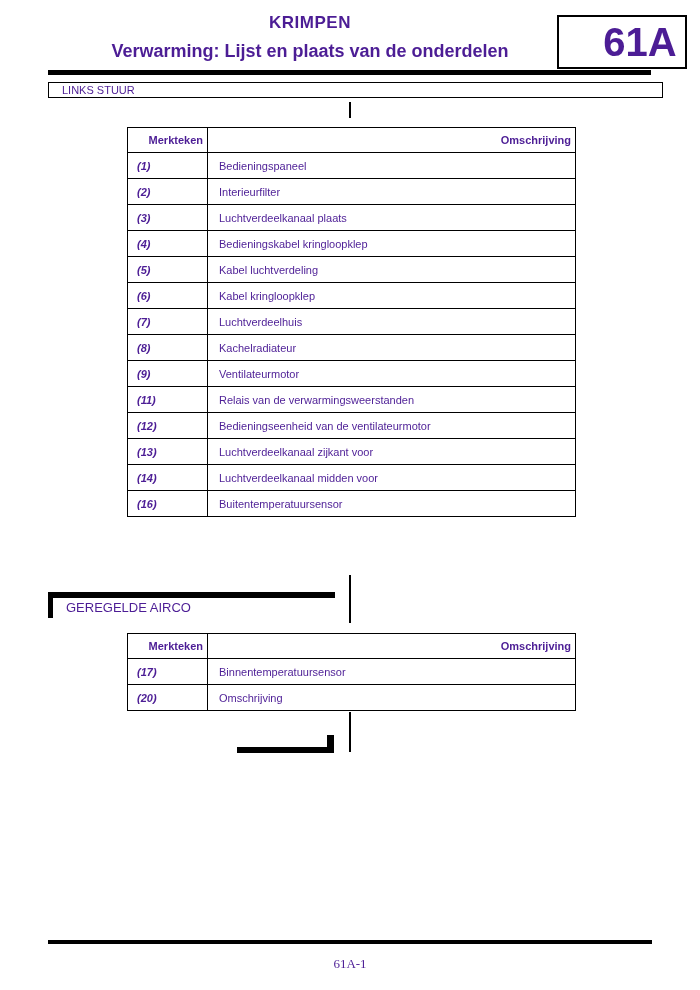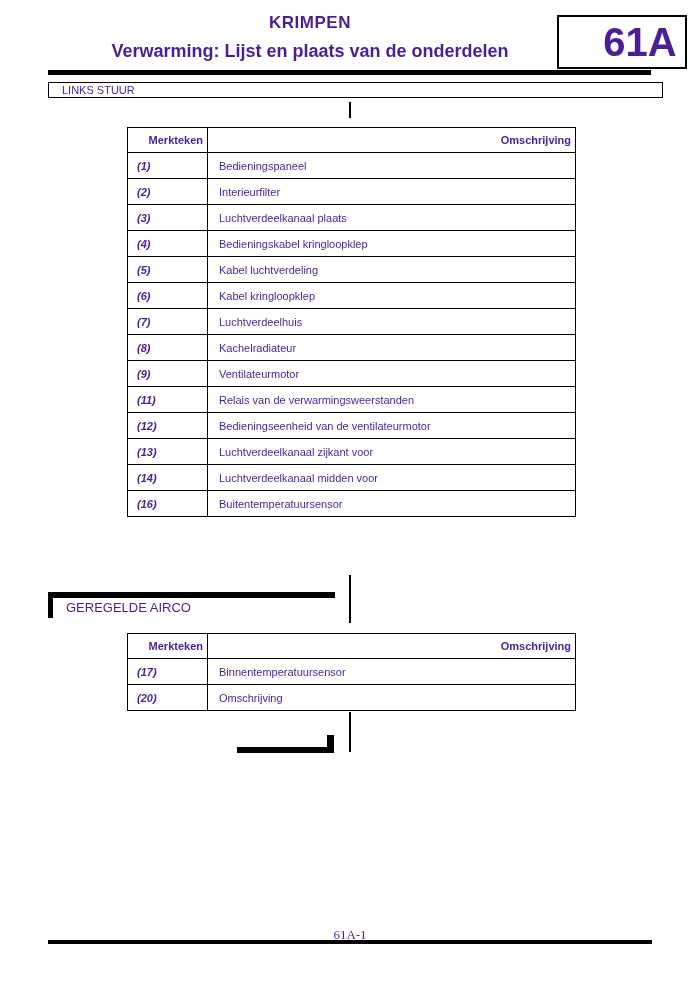--- a/index.html
+++ b/index.html
@@ -110,21 +110,21 @@
 
   
   .footer-rule {
     position: absolute;
     left: 48px; top: 940px;
     width: 604px; height: 4px;
     background: #000;
   }
   .footer-text {
     position: absolute;
-    left: 0; top: 927px; width: 700px;
+    left: 0; top: 956px; width: 700px;
     text-align: center;
     font-family: "Liberation Serif", serif;
     font-size: 13px;
   }
 </style>
 </head>
 <body>
 
 <div class="page">
 

